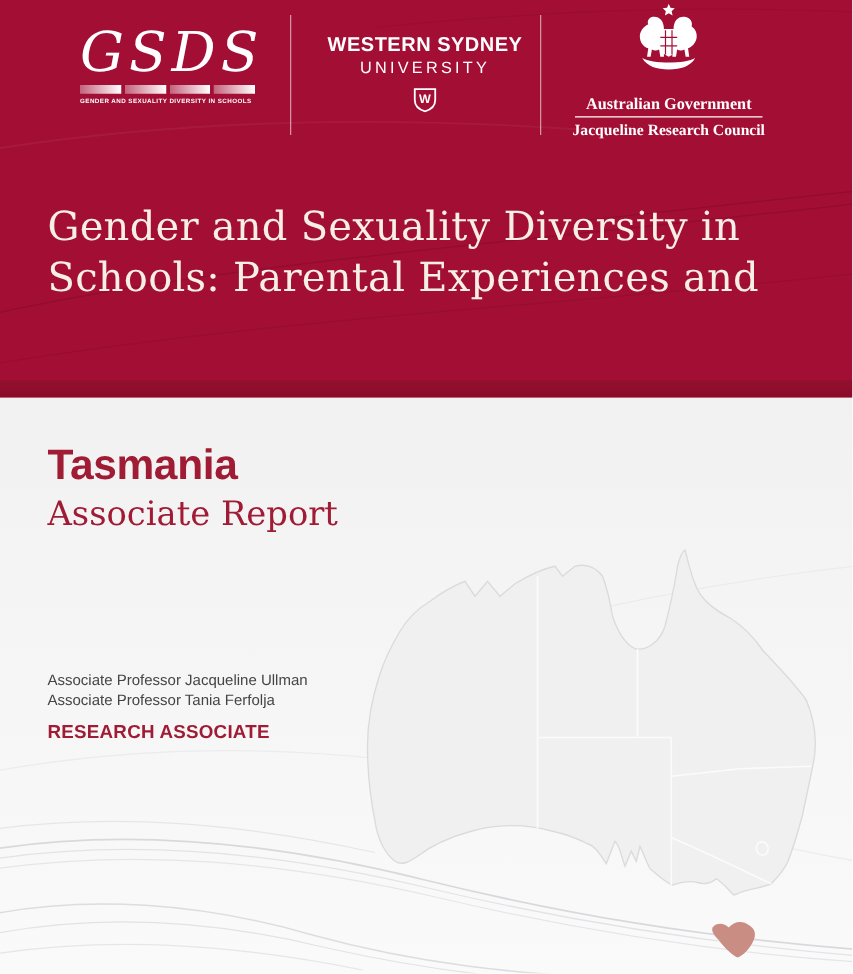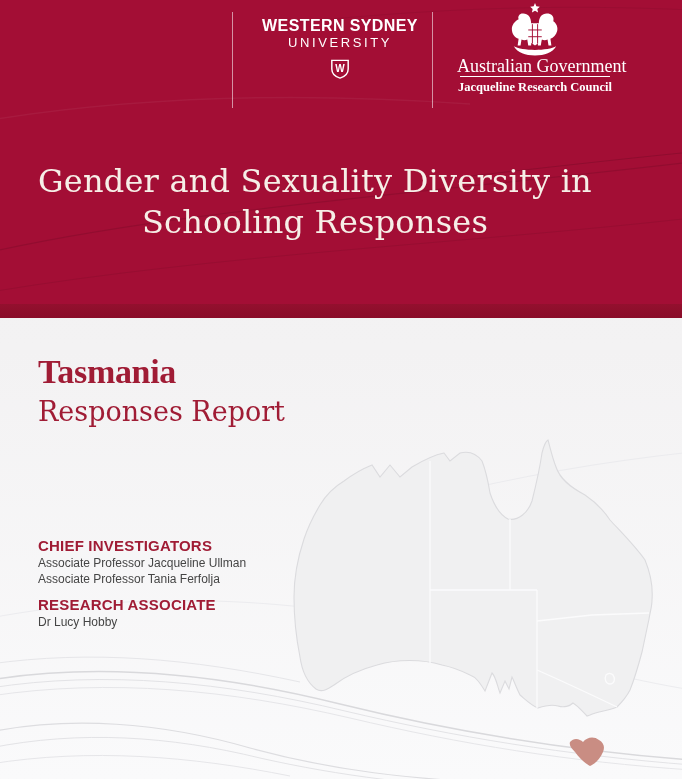--- a/index.html
+++ b/index.html
@@ -37,45 +37,45 @@
     white-space:nowrap; color:#fff;
   }
 
   .logo-sep {
     position:absolute; top:12px; width:1px; height:96px;
     background:rgba(255,255,255,0.55);
   }
   .sep-1 { left:232px; } .sep-2 { left:432px; }
 
   
-  .wsu-logo { position:absolute; left:262px; top:18px; width:156px; text-align:center; color:#fff; }
+  .wsu-logo { position:absolute; left:262px; top:29px; width:156px; text-align:center; color:#fff; }
   .wsu-line1 { font-size:16px; font-weight:bold; letter-spacing:0.4px; line-height:16px; white-space:nowrap; }
   .wsu-line2 { font-family:Liberation Sans, sans-serif; font-size:13px; letter-spacing:2.6px; line-height:15px; margin-top:1px; white-space:nowrap; }
   .wsu-shield { margin-top:9px; }
 
   
   .gov-logo { position:absolute; left:457px; top:2px; width:156px; text-align:center; color:#fff; }
-  .gov-line1 { font-family:"Liberation Serif", serif; font-weight:normal; font-size:18px; line-height:14px; margin-top:3px; white-space:nowrap; }
+  .gov-line1 { font-family:"Liberation Serif", serif; font-weight:bold; font-size:13px; line-height:14px; margin-top:20px; white-space:nowrap; }
   .gov-rule { height:1px; background:#fff; margin:3px 3px 3px 3px; }
   .gov-line2 { font-family:"Liberation Serif", serif; font-weight:bold; font-size:12.5px; line-height:14px; white-space:nowrap; }
 
   
   .cover-title {
     position:absolute; left:38px; top:161px;
     font-family:"DejaVu Serif", serif; font-size:32px; line-height:41px;
-    letter-spacing:0.2px; color:#F6EFE7;text-align:center;
+    letter-spacing:0.2px; color:#F6EFE7;
   }
 
   
   .light-swirls { position:absolute; left:0; top:318px; }
   .au-map { position:absolute; left:292px; top:437px; }
 
   .state-name {
     position:absolute; left:38px; top:352px;
-    font-family:Liberation Serif, serif; font-weight:bold; font-size:34px;
+    font-family:Liberation Sans, sans-serif; font-weight:bold; font-size:34px;
     line-height:40px; letter-spacing:-0.3px; color:#A01C35;
   }
   .report-subtitle {
     position:absolute; left:38px; top:394px;
     font-family:"DejaVu Serif", serif; font-size:27px; line-height:36px; color:#A01C35;
   }
 
   .credits { position:absolute; left:38px; top:537px; width:320px; }
   .credit-heading {
     font-size:15px; font-weight:bold; letter-spacing:0.2px; line-height:17px;
@@ -92,20 +92,30 @@
   <div class="red-band">
     <svg class="texture" width="682" height="318" viewBox="0 0 682 318">
       <path d="M-10,252 C180,210 400,196 692,162" fill="none" stroke="rgba(0,0,0,0.10)" stroke-width="1.2"></path>
       <path d="M-10,292 C220,254 460,244 692,218" fill="none" stroke="rgba(0,0,0,0.07)" stroke-width="1"></path>
       <path d="M300,22 C440,8 560,4 692,10" fill="none" stroke="rgba(0,0,0,0.06)" stroke-width="1"></path>
       <path d="M470,176 C560,166 630,158 692,152" fill="none" stroke="rgba(0,0,0,0.12)" stroke-width="1"></path>
       <path d="M-10,120 C140,96 300,92 470,104" fill="none" stroke="rgba(255,255,255,0.05)" stroke-width="1.5"></path>
     </svg>
     <div class="red-band-edge"></div>
 
+    <div class="gsds-logo">
+      <div class="gsds-acronym">GSDS</div>
+      <div class="gsds-bars">
+        <span class="bar"></span>
+        <span class="bar"></span>
+        <span class="bar"></span>
+        <span class="bar"></span>
+      </div>
+      <div class="gsds-tagline">GENDER AND SEXUALITY DIVERSITY IN SCHOOLS</div>
+    </div>
 
     <div class="logo-sep sep-1"></div>
 
     <div class="wsu-logo">
       <div class="wsu-line1">WESTERN SYDNEY</div>
       <div class="wsu-line2">UNIVERSITY</div>
       <div class="wsu-shield">
         <svg width="20" height="20" viewBox="0 0 22 22">
           <path d="M2,1.5 H20 V11 C20,16 16,19.5 11,21 C6,19.5 2,16 2,11 Z" fill="none" stroke="#ffffff" stroke-width="1.6"></path>
           <text x="11" y="14" text-anchor="middle" font-family="Liberation Sans, sans-serif" font-size="11" font-weight="bold" fill="#ffffff">W</text>
@@ -127,21 +137,21 @@
         <path d="M37,36 H51" stroke="#A30E35" stroke-width="1"></path>
         <path d="M22,46 C30,51 58,51 66,46 C62,53 54,55.5 44,55.5 C34,55.5 26,53 22,46 Z" fill="#ffffff"></path>
       </svg>
       <div class="gov-line1">Australian Government</div>
       <div class="gov-rule"></div>
       <div class="gov-line2">Jacqueline Research Council</div>
     </div>
 
     <div class="cover-title">
       <div>Gender and Sexuality Diversity in</div>
-      <div>Schooling Responses</div>
+      <div>Schools: Parental Experiences and</div>
     </div>
   </div>
 
   <svg class="light-swirls" width="682" height="461" viewBox="0 0 682 461">
     <path d="M430,180 C520,158 600,144 692,134" fill="none" stroke="#EBEBEE" stroke-width="1"></path>
     <path d="M-10,300 C150,270 320,280 470,320 C560,344 630,362 692,372" fill="none" stroke="#ECECEF" stroke-width="1"></path>
     <path d="M-10,346 C90,332 190,340 300,364" fill="none" stroke="#E6E6E9" stroke-width="1"></path>
     <path d="M-10,362 C100,344 220,356 340,386 C450,413 560,432 692,442" fill="none" stroke="#D9D9DC" stroke-width="1.4"></path>
     <path d="M-10,370 C105,352 225,364 345,393 C455,419 565,437 692,447" fill="none" stroke="#E3E3E6" stroke-width="1"></path>
     <path d="M-10,378 C110,360 230,372 350,400 C460,426 570,444 692,452" fill="none" stroke="#E6E6E9" stroke-width="1"></path>
@@ -171,23 +181,21 @@
       <path d="M245,153 L245,271"></path>
       <path d="M245,184 L300,178 L357,176"></path>
       <path d="M245,233 C270,244 300,258 325,270"></path>
       <path d="M314,238 C312,242 314,247 318,247 C322,247 324,242 321,238 C319,236 316,236 314,238 Z"></path>
     </g>
     <path d="M278,305 C282,300 288,302 291,305 C295,300 302,299 307,303 C312,306 313,310 311,315
          C308,322 303,327 298,329 C294,327 288,322 283,315 C279,311 277,308 278,305 Z" fill="#C98D83"></path>
   </svg>
 
   <div class="state-name">Tasmania</div>
-  <div class="report-subtitle">Responses Report</div>
+  <div class="report-subtitle">Associate Report</div>
 
   <div class="credits">
-    <div class="credit-heading">CHIEF INVESTIGATORS</div>
     <div class="credit-name">Associate Professor Jacqueline Ullman</div>
     <div class="credit-name">Associate Professor Tania Ferfolja</div>
     <div class="credit-heading second">RESEARCH ASSOCIATE</div>
-    <div class="credit-name">Dr Lucy Hobby</div>
   </div>
 
 </div>
 
 </body></html>

